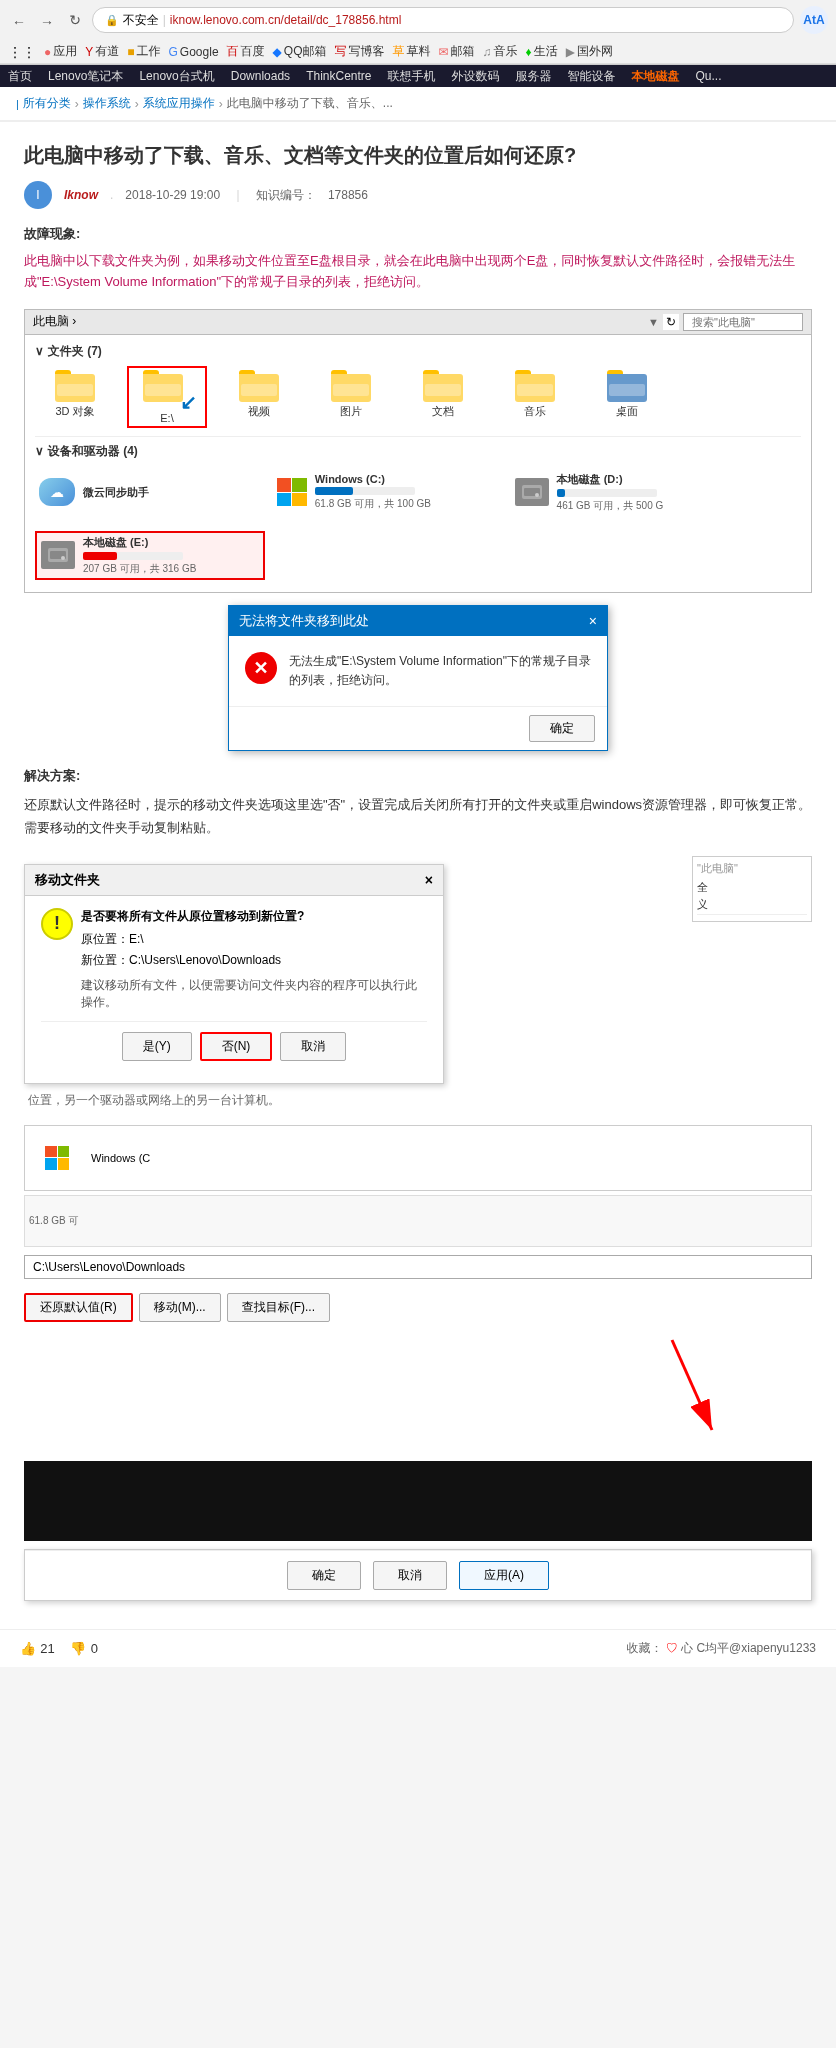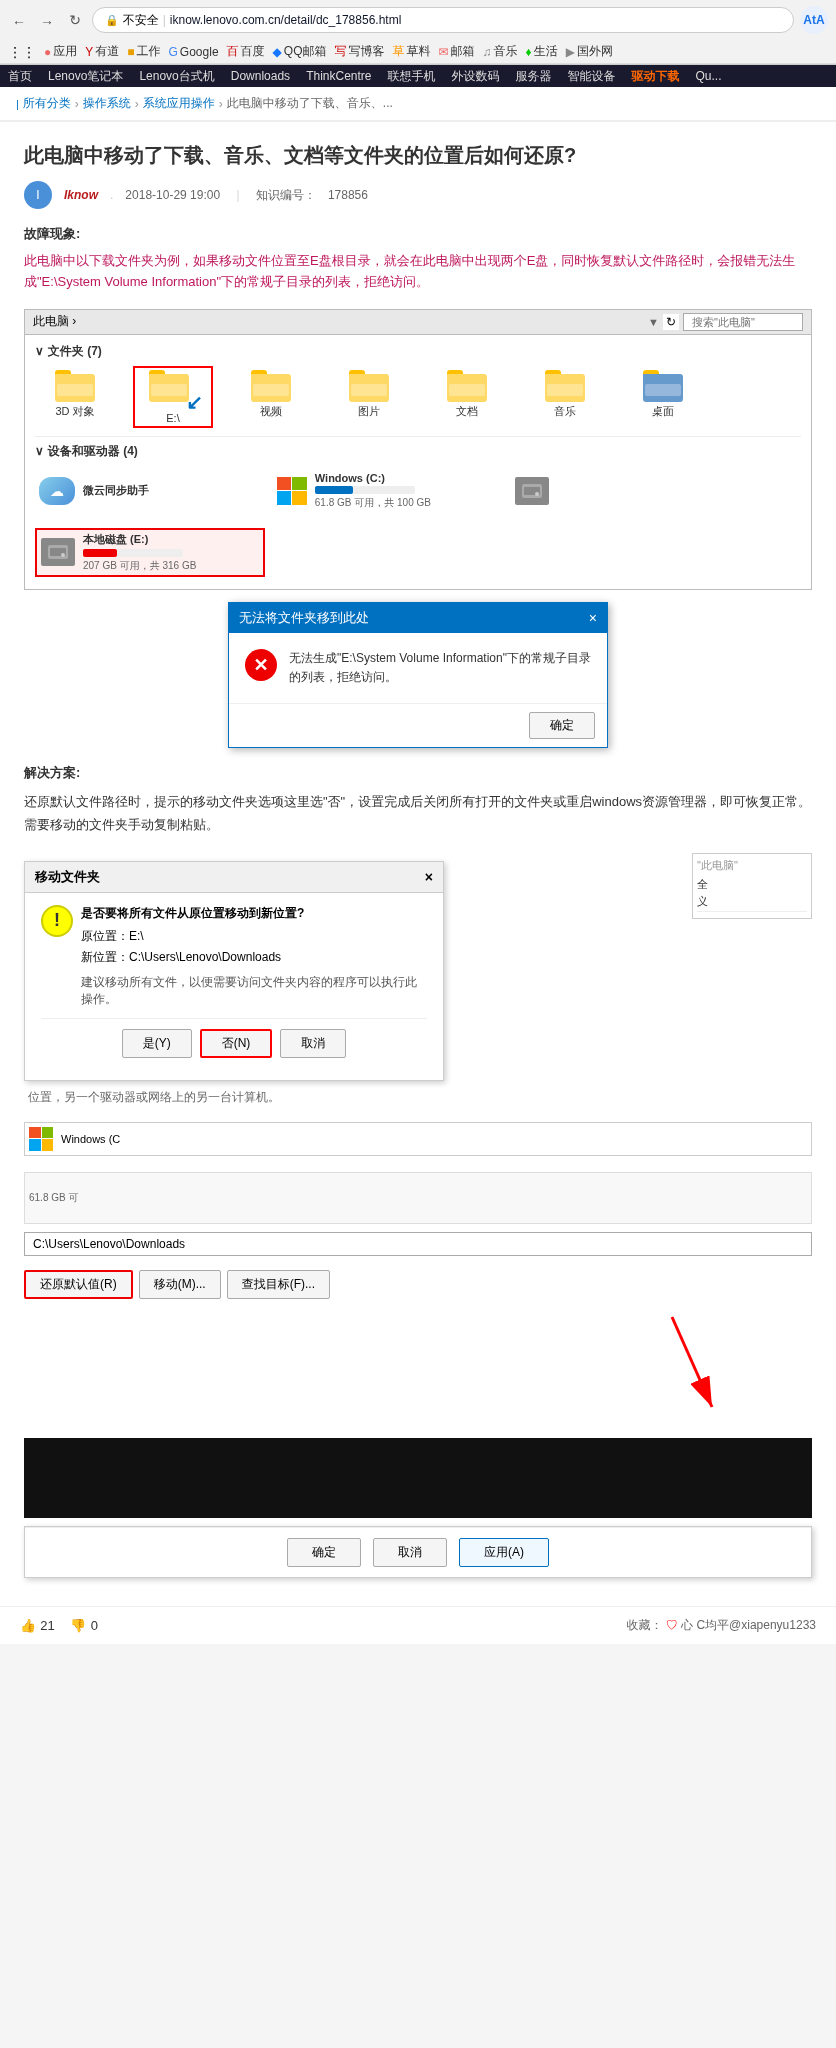--- a/index.html
+++ b/index.html
@@ -4,21 +4,21 @@
   <style>
     * { margin: 0; padding: 0; box-sizing: border-box; }
     body { font-family: 'Microsoft YaHei', SimSun, Arial, sans-serif; font-size: 13px; background: #f5f5f5; width: 836px; overflow-x: hidden; }
 
     
     .browser-chrome { background: #f2f2f2; border-bottom: 1px solid #ccc; }
     .browser-toolbar { display: flex; align-items: center; padding: 6px 8px; gap: 6px; background: #f2f2f2; }
     .nav-btn { width: 22px; height: 22px; border: none; background: none; cursor: pointer; color: #555; font-size: 14px; display: flex; align-items: center; justify-content: center; }
     .address-bar { flex: 1; height: 26px; border: 1px solid #ccc; border-radius: 13px; padding: 0 12px; font-size: 12px; background: white; display: flex; align-items: center; }
     .lock-icon { color: #d93025; margin-right: 4px; font-size: 11px; }
-    .url-text { color: #0f172a; font-size: 12px; }
+    .url-text { color: #b91c1c; font-size: 12px; }
 
     
     .bookmarks-bar { display: flex; align-items: center; padding: 3px 8px; gap: 8px; background: #f2f2f2; border-bottom: 1px solid #ddd; font-size: 12px; flex-wrap: nowrap; overflow: hidden; }
     .bookmark-item { display: flex; align-items: center; gap: 2px; cursor: pointer; white-space: nowrap; color: #333; }
 
     
     .site-nav { background: #1a1a2e; display: flex; align-items: center; padding: 0 8px; height: 22px; font-size: 13px; color: white; gap: 16px; overflow: hidden; }
     .site-nav a { color: #ddd; text-decoration: none; white-space: nowrap; font-size: 12px; }
     .nav-active { color: #ff6600 !important; font-weight: bold; }
 
@@ -29,21 +29,21 @@
 
     
     .main-content { background: white; padding: 20px 24px; max-width: 836px; }
     .article-title { font-size: 20px; font-weight: bold; color: #333; margin-bottom: 12px; }
     .article-meta { display: flex; align-items: center; gap: 12px; margin-bottom: 16px; font-size: 12px; color: #666; }
     .avatar { width: 28px; height: 28px; background: #4a90d9; border-radius: 50%; display: flex; align-items: center; justify-content: center; color: white; font-size: 12px; }
     .meta-sep { color: #ccc; }
     .article-desc { font-size: 13px; color: #be185d; margin-bottom: 16px; line-height: 1.6; }
     .section-title { font-weight: bold; font-size: 13px; color: #333; margin-bottom: 8px; }
     .explorer-search { border: 1px solid #aaa; padding: 2px 8px; font-size: 11px; color: #999; width: 120px; }
-    .file-grid { display: flex; flex-wrap: wrap; gap: 18px; margin-bottom: 8px; }
+    .file-grid { display: flex; flex-wrap: wrap; gap: 12px; margin-bottom: 8px; }
     .file-item { display: flex; flex-direction: column; align-items: center; width: 80px; cursor: pointer; padding: 4px; }
     .folder-icon { width: 40px; height: 32px; position: relative; }
     .folder-body { width: 40px; height: 28px; background: #ffd966; border-radius: 0 3px 3px 3px; position: absolute; bottom: 0; }
     .folder-tab { width: 16px; height: 8px; background: #ffc000; border-radius: 3px 3px 0 0; position: absolute; top: 0; left: 0; }
     .folder-highlight { width: 36px; height: 12px; background: rgba(255,255,255,0.3); position: absolute; top: 10px; left: 2px; border-radius: 2px; }
     .file-name { font-size: 11px; color: #333; text-align: center; margin-top: 2px; }
     .drive-row { display: flex; align-items: center; gap: 8px; margin: 4px 0; padding: 2px 4px; }
     .drive-info { flex: 1; font-size: 11px; }
     .drive-name { font-weight: bold; color: #333; }
     .drive-bar { height: 8px; background: #eee; border-radius: 2px; margin: 2px 0; width: 100px; }
@@ -138,21 +138,21 @@
 <div class="site-nav">
   <a href="#" class="site-nav-link">首页</a>
   <a href="#" class="site-nav-link">Lenovo笔记本</a>
   <a href="#" class="site-nav-link">Lenovo台式机</a>
   <a href="#" class="site-nav-link">Downloads</a>
   <a href="#" class="site-nav-link">ThinkCentre</a>
   <a href="#" class="site-nav-link">联想手机</a>
   <a href="#" class="site-nav-link">外设数码</a>
   <a href="#" class="site-nav-link">服务器</a>
   <a href="#" class="site-nav-link">智能设备</a>
-  <a href="#" class="nav-active site-nav-link">驱动下载</a>
+  <a href="#" class="nav-active site-nav-link">本地磁盘</a>
   <a href="#" class="site-nav-link">Qu...</a>
 </div>
 
 <div style="background:white; border-bottom:1px solid #eee;">
   <div class="breadcrumb">
     <span style="color:#0070c0;font-size:11px;">|</span>
     <a href="#">所有分类</a>
     <span class="breadcrumb-sep">›</span>
     <a href="#">操作系统</a>
     <span class="breadcrumb-sep">›</span>
@@ -301,20 +301,27 @@
         </div>
 
         <div class="drive-row" style="width:30%;">
           <div class="hdd-icon">
             <svg width="20" height="18" viewBox="0 0 20 18">
                 <rect x="0" y="2" width="20" height="14" rx="2" fill="#aaa"></rect>
                 <rect x="2" y="5" width="16" height="8" rx="1" fill="#888"></rect>
                 <circle cx="15" cy="12" r="2" fill="#ccc"></circle>
               </svg>
           </div>
+          <div class="drive-info">
+            <div class="drive-name">本地磁盘 (D:)</div>
+            <div class="drive-bar">
+              <div class="drive-bar-fill" style="width:8%;"></div>
+            </div>
+            <div class="drive-size">461 GB 可用，共 500 G</div>
+          </div>
         </div>
 
         <div class="drive-row drive-highlight" style="width:30%;">
           <div class="hdd-icon">
             <svg width="20" height="18" viewBox="0 0 20 18">
                 <rect x="0" y="2" width="20" height="14" rx="2" fill="#aaa"></rect>
                 <rect x="2" y="5" width="16" height="8" rx="1" fill="#888"></rect>
                 <circle cx="15" cy="12" r="2" fill="#ccc"></circle>
               </svg>
           </div>
@@ -382,21 +389,21 @@
       <div style="color:#999;margin-bottom:4px;">"此电脑"</div>
       <div style="color:#333;margin-bottom:2px;">全</div>
       <div style="color:#333;margin-bottom:2px;">义</div>
       <div style="margin:2px 0;height:1px;background:#eee;"></div>
     </div>
   </div>
 
   <div style="margin:8px 0;display:flex;align-items:flex-start;gap:8px;">
     <div style="flex:1;">
       
-      <div style="display:flex;align-items:center;gap:8px;padding:4px;border:1px solid #ccc;background:white;margin-bottom:16px;">
+      <div style="display:flex;align-items:center;gap:22px;padding:20px;border:1px solid #ccc;background:white;margin-bottom:4px;">
         <div class="windows-icon" style="width:24px;height:24px;">
           <div class="win-sq"></div>
             <div class="win-sq"></div>
           <div class="win-sq"></div>
             <div class="win-sq"></div>
         </div>
         <span style="font-size:11px;">Windows (C</span>
       </div>
       
       <div style="display:flex;align-items:center;gap:4px;padding:18px 4px;background:#f8f8f8;border:1px solid #ddd;margin-bottom:2px;">

